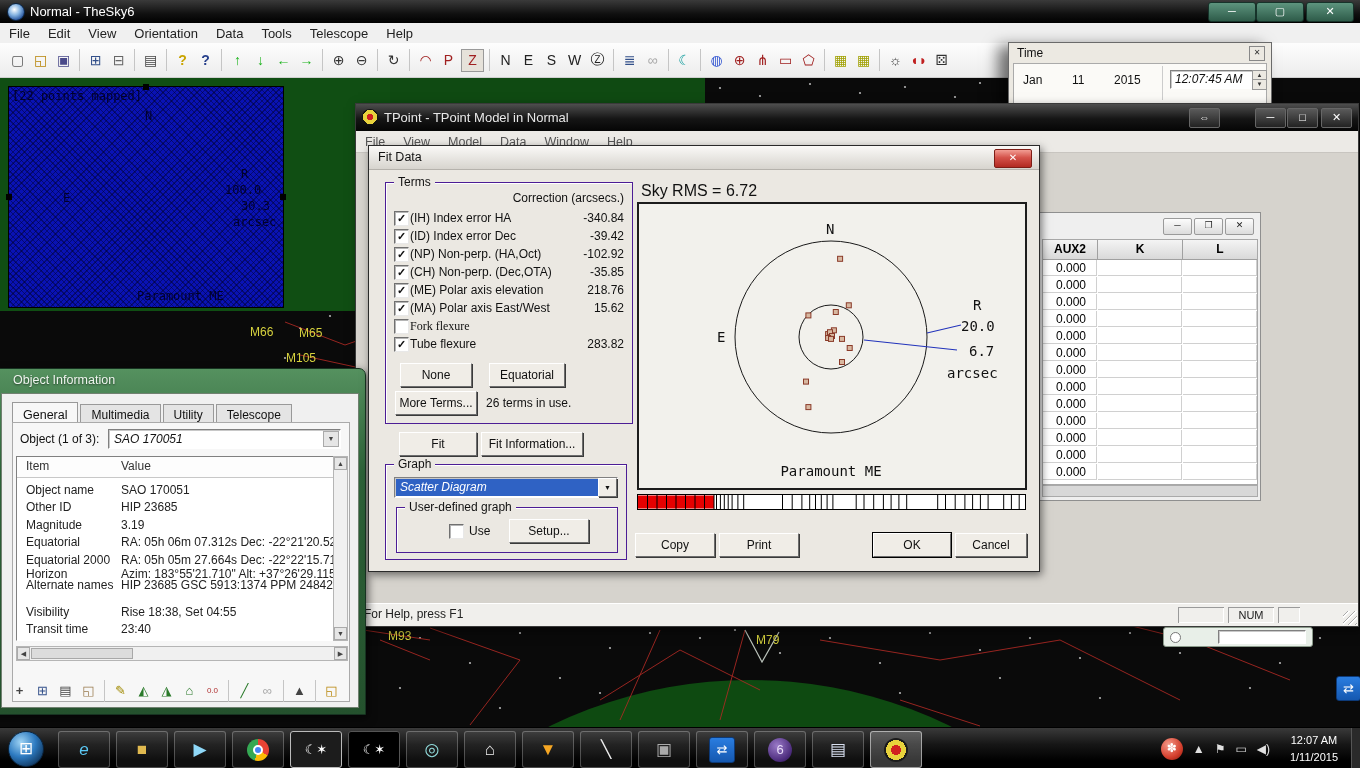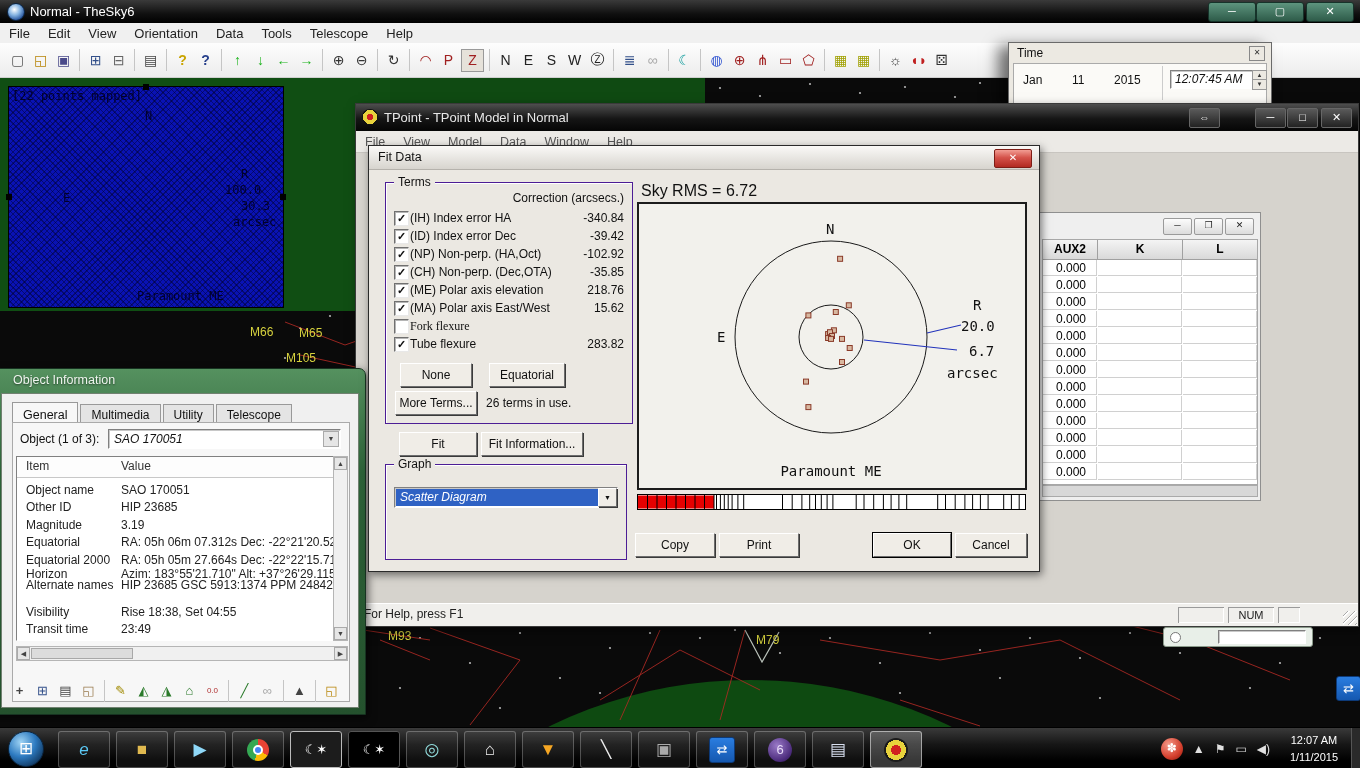--- a/index.html
+++ b/index.html
@@ -444,21 +444,21 @@
             <div class="oi-row" style="top: 121px;">
               <span class="oi-item">Alternate names</span>
               <span class="oi-val">HIP 23685 GSC 5913:1374 PPM 248426</span>
             </div>
             <div class="oi-row" style="top: 147.8px;">
               <span class="oi-item">Visibility</span>
               <span class="oi-val">Rise 18:38,  Set 04:55</span>
             </div>
             <div class="oi-row" style="top: 165.2px;">
               <span class="oi-item">Transit time</span>
-              <span class="oi-val">23:49</span>
+              <span class="oi-val">23:40</span>
             </div>
             <div class="oi-row" style="top: 182.6px;">
               <span class="oi-item">Flamsteed-Bayer</span>
               <span class="oi-val">2-Epsilon Leporis</span>
             </div>
           </div>
       </div>
       <div class="abs scroll" style="left:331px;top:62px;width:13px;height:183px;">
         <div class="sarrow abs" style="left:0;top:0;width:11px;height:11px;line-height:11px;">▲</div>
         <div class="sarrow abs" style="left:0;bottom:0;width:11px;height:11px;line-height:11px;">▼</div>
@@ -529,23 +529,29 @@
       <div class="abs btn95" style="left:103px;top:180px;width:74px;height:22px;">Equatorial</div>
       <div class="abs btn95" style="left:9px;top:208px;width:80px;height:22px;">More Terms...</div>
       <span class="abs" style="left:100px;top:213px;font-size:12px;">26 terms in use.</span>
     </div>
 
     <div class="abs btn95" style="left:30px;top:286px;width:76px;height:22px;">Fit</div>
     <div class="abs btn95" style="left:112px;top:286px;width:100px;height:22px;">Fit Information...</div>
 
     <div class="abs group" style="left:16px;top:318px;width:240px;height:94px;">
       <span class="group-legend">Graph</span>
-      <div class="abs sunken" style="left:8px;top:12px;width:222px;height:19px;margin-top:10px;">
+      <div class="abs sunken" style="left:8px;top:12px;width:222px;height:19px;">
         <div class="abs" style="left:1px;top:1px;right:17px;bottom:1px;background:#2f62c4;color:#fff;font-size:12px;line-height:16px;padding-left:4px;">Scatter Diagram</div>
         <div class="abs btn95" style="right:0;top:0;width:17px;height:17px;font-size:7px;">▼</div>
+      </div>
+      <div class="abs group" style="left:10px;top:42px;width:220px;height:44px;">
+        <span class="group-legend">User-defined graph</span>
+        <div class="cb" style="left:52px;top:16px;"></div>
+        <span class="abs" style="left:72px;top:16px;font-size:12px;">Use</span>
+        <div class="abs btn95" style="left:112px;top:11px;width:78px;height:22px;">Setup...</div>
       </div>
     </div>
 
     <span class="abs" style="left:272px;top:36px;font-size:16px;">Sky RMS =  6.72</span>
     <div id="plot-panel">
       <svg id="plot-svg" width="386" height="284" viewBox="0 0 386 284">
           <circle cx="192" cy="133" r="96" fill="none" stroke="#1a1a1a" stroke-width="1"></circle>
           <circle cx="192" cy="133" r="32" fill="none" stroke="#1a1a1a" stroke-width="1"></circle>
           <text x="187" y="30" font-family="DejaVu Sans Mono, monospace" font-size="14" fill="#111">N</text>
           <text x="78" y="138" font-family="DejaVu Sans Mono, monospace" font-size="14" fill="#111">E</text>

